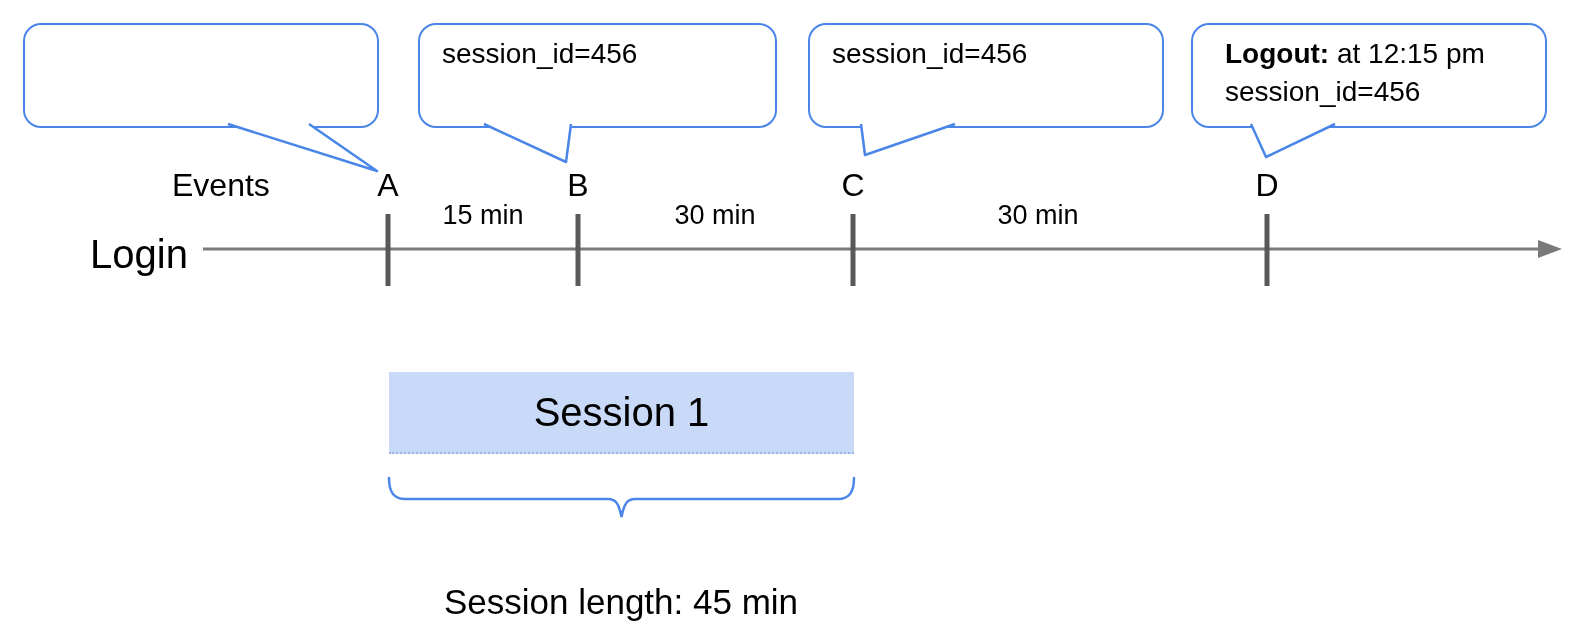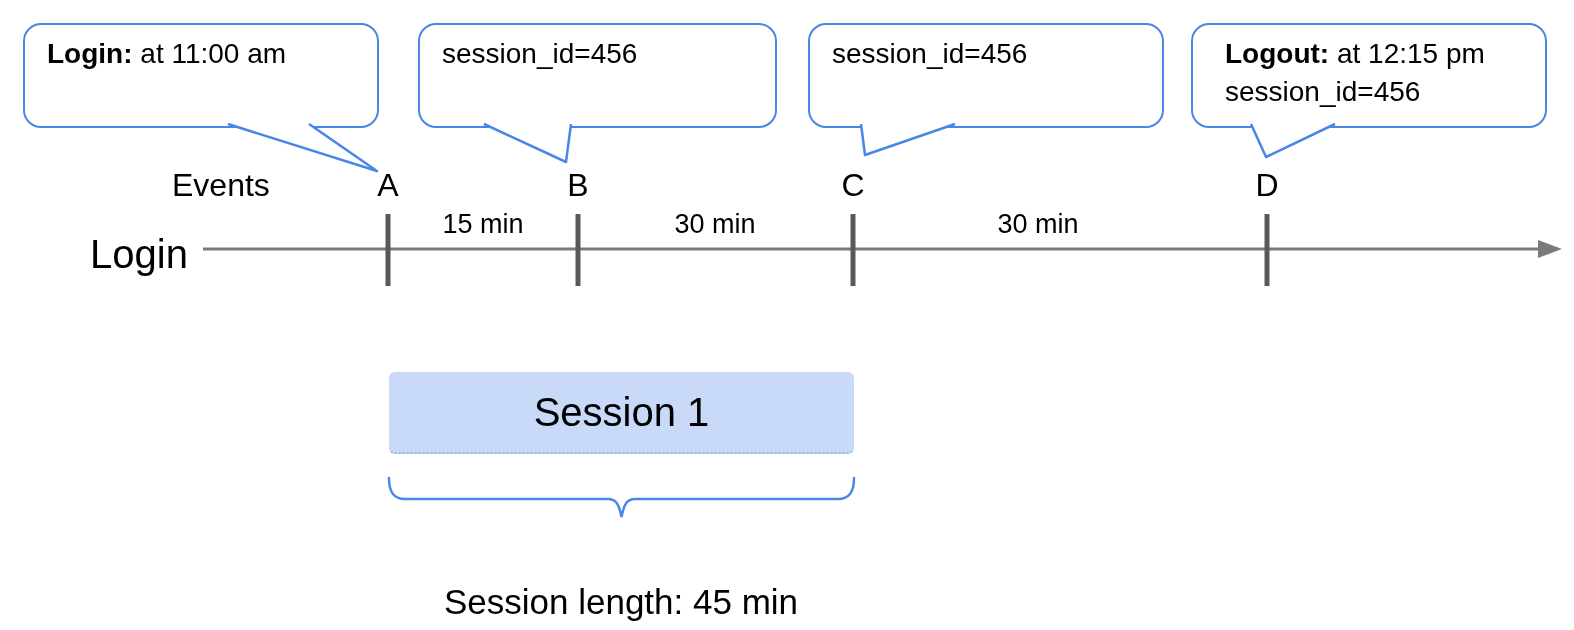--- a/index.html
+++ b/index.html
@@ -27,40 +27,39 @@
   .svg-layer .tail{fill:#ffffff;stroke:var(--accent-blue);stroke-width:2.5;stroke-linejoin:round;}
   .svg-layer .brace{fill:none;stroke:var(--accent-blue);stroke-width:2.5;stroke-linecap:round;}
   .lbl{position:absolute;z-index:4;white-space:nowrap;}
   .events-lbl{left:172px;top:167px;font-size:32px;}
   .user-lbl{left:90px;top:232px;font-size:40px;}
   .marker{top:167px;width:60px;text-align:center;font-size:32px;}
   .marker.m-a{left:358px;}
   .marker.m-b{left:548px;}
   .marker.m-c{left:823px;}
   .marker.m-d{left:1237px;}
-  .interval{top:209px;width:110px;text-align:center;font-size:27px;}
+  .interval{top:200px;width:110px;text-align:center;font-size:27px;}
   .interval.i-1{left:428px;}
   .interval.i-2{left:660px;}
   .interval.i-3{left:983px;}
   .session-box{
     position:absolute;left:389px;top:372px;width:465px;height:82px;box-sizing:border-box;
     background:var(--session-fill);border-bottom:2px dotted rgba(120,150,205,.55);
-    display:flex;align-items:center;justify-content:center;font-size:40px;z-index:2;border-radius:6px;
+    display:flex;align-items:center;justify-content:center;font-size:40px;z-index:2;
   }
   .session-length{
     position:absolute;left:421px;top:582px;width:400px;text-align:center;font-size:35px;z-index:4;
   }
 </style>
 </head>
 <body>
 
 <div class="canvas">
 
   <div class="callout" style="left:23px;width:356px;">
-    <div><span class="action">Login:</span> <span>at 11:00 am</span></div>
   </div>
 
   <div class="callout" style="left:418px;width:359px;">
     <div>session_id=456</div>
   </div>
 
   <div class="callout" style="left:808px;width:356px;">
     <div>session_id=456</div>
   </div>
 

